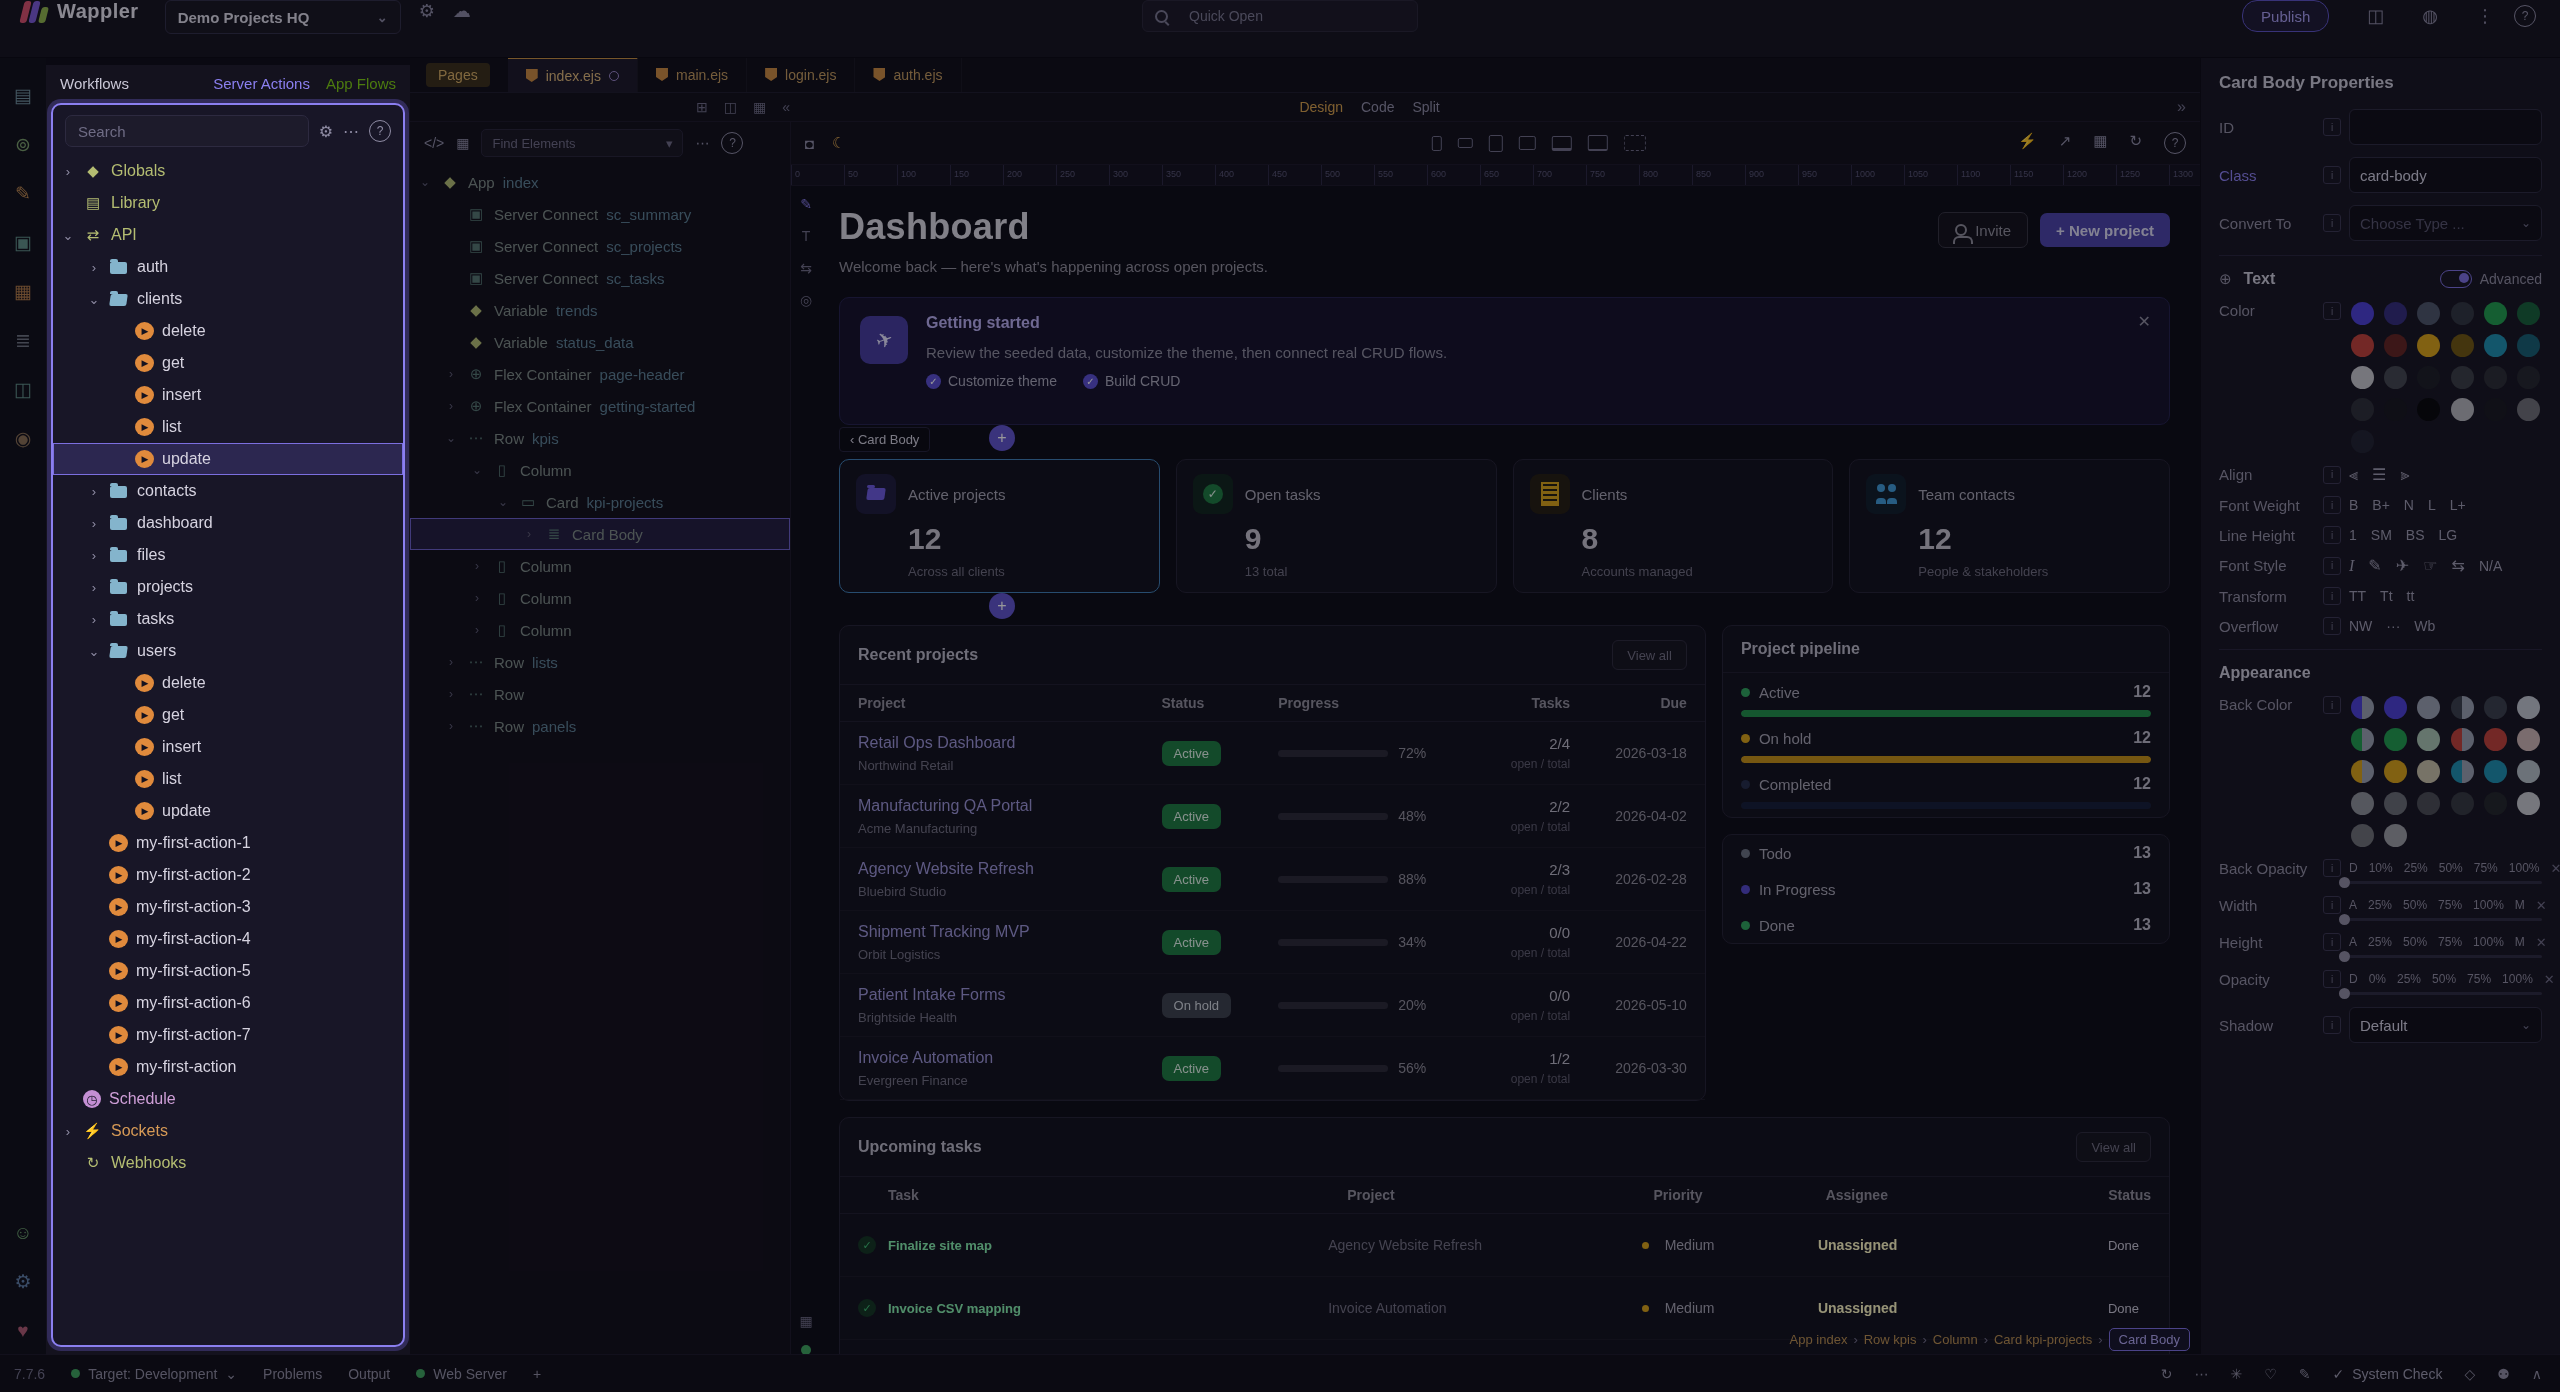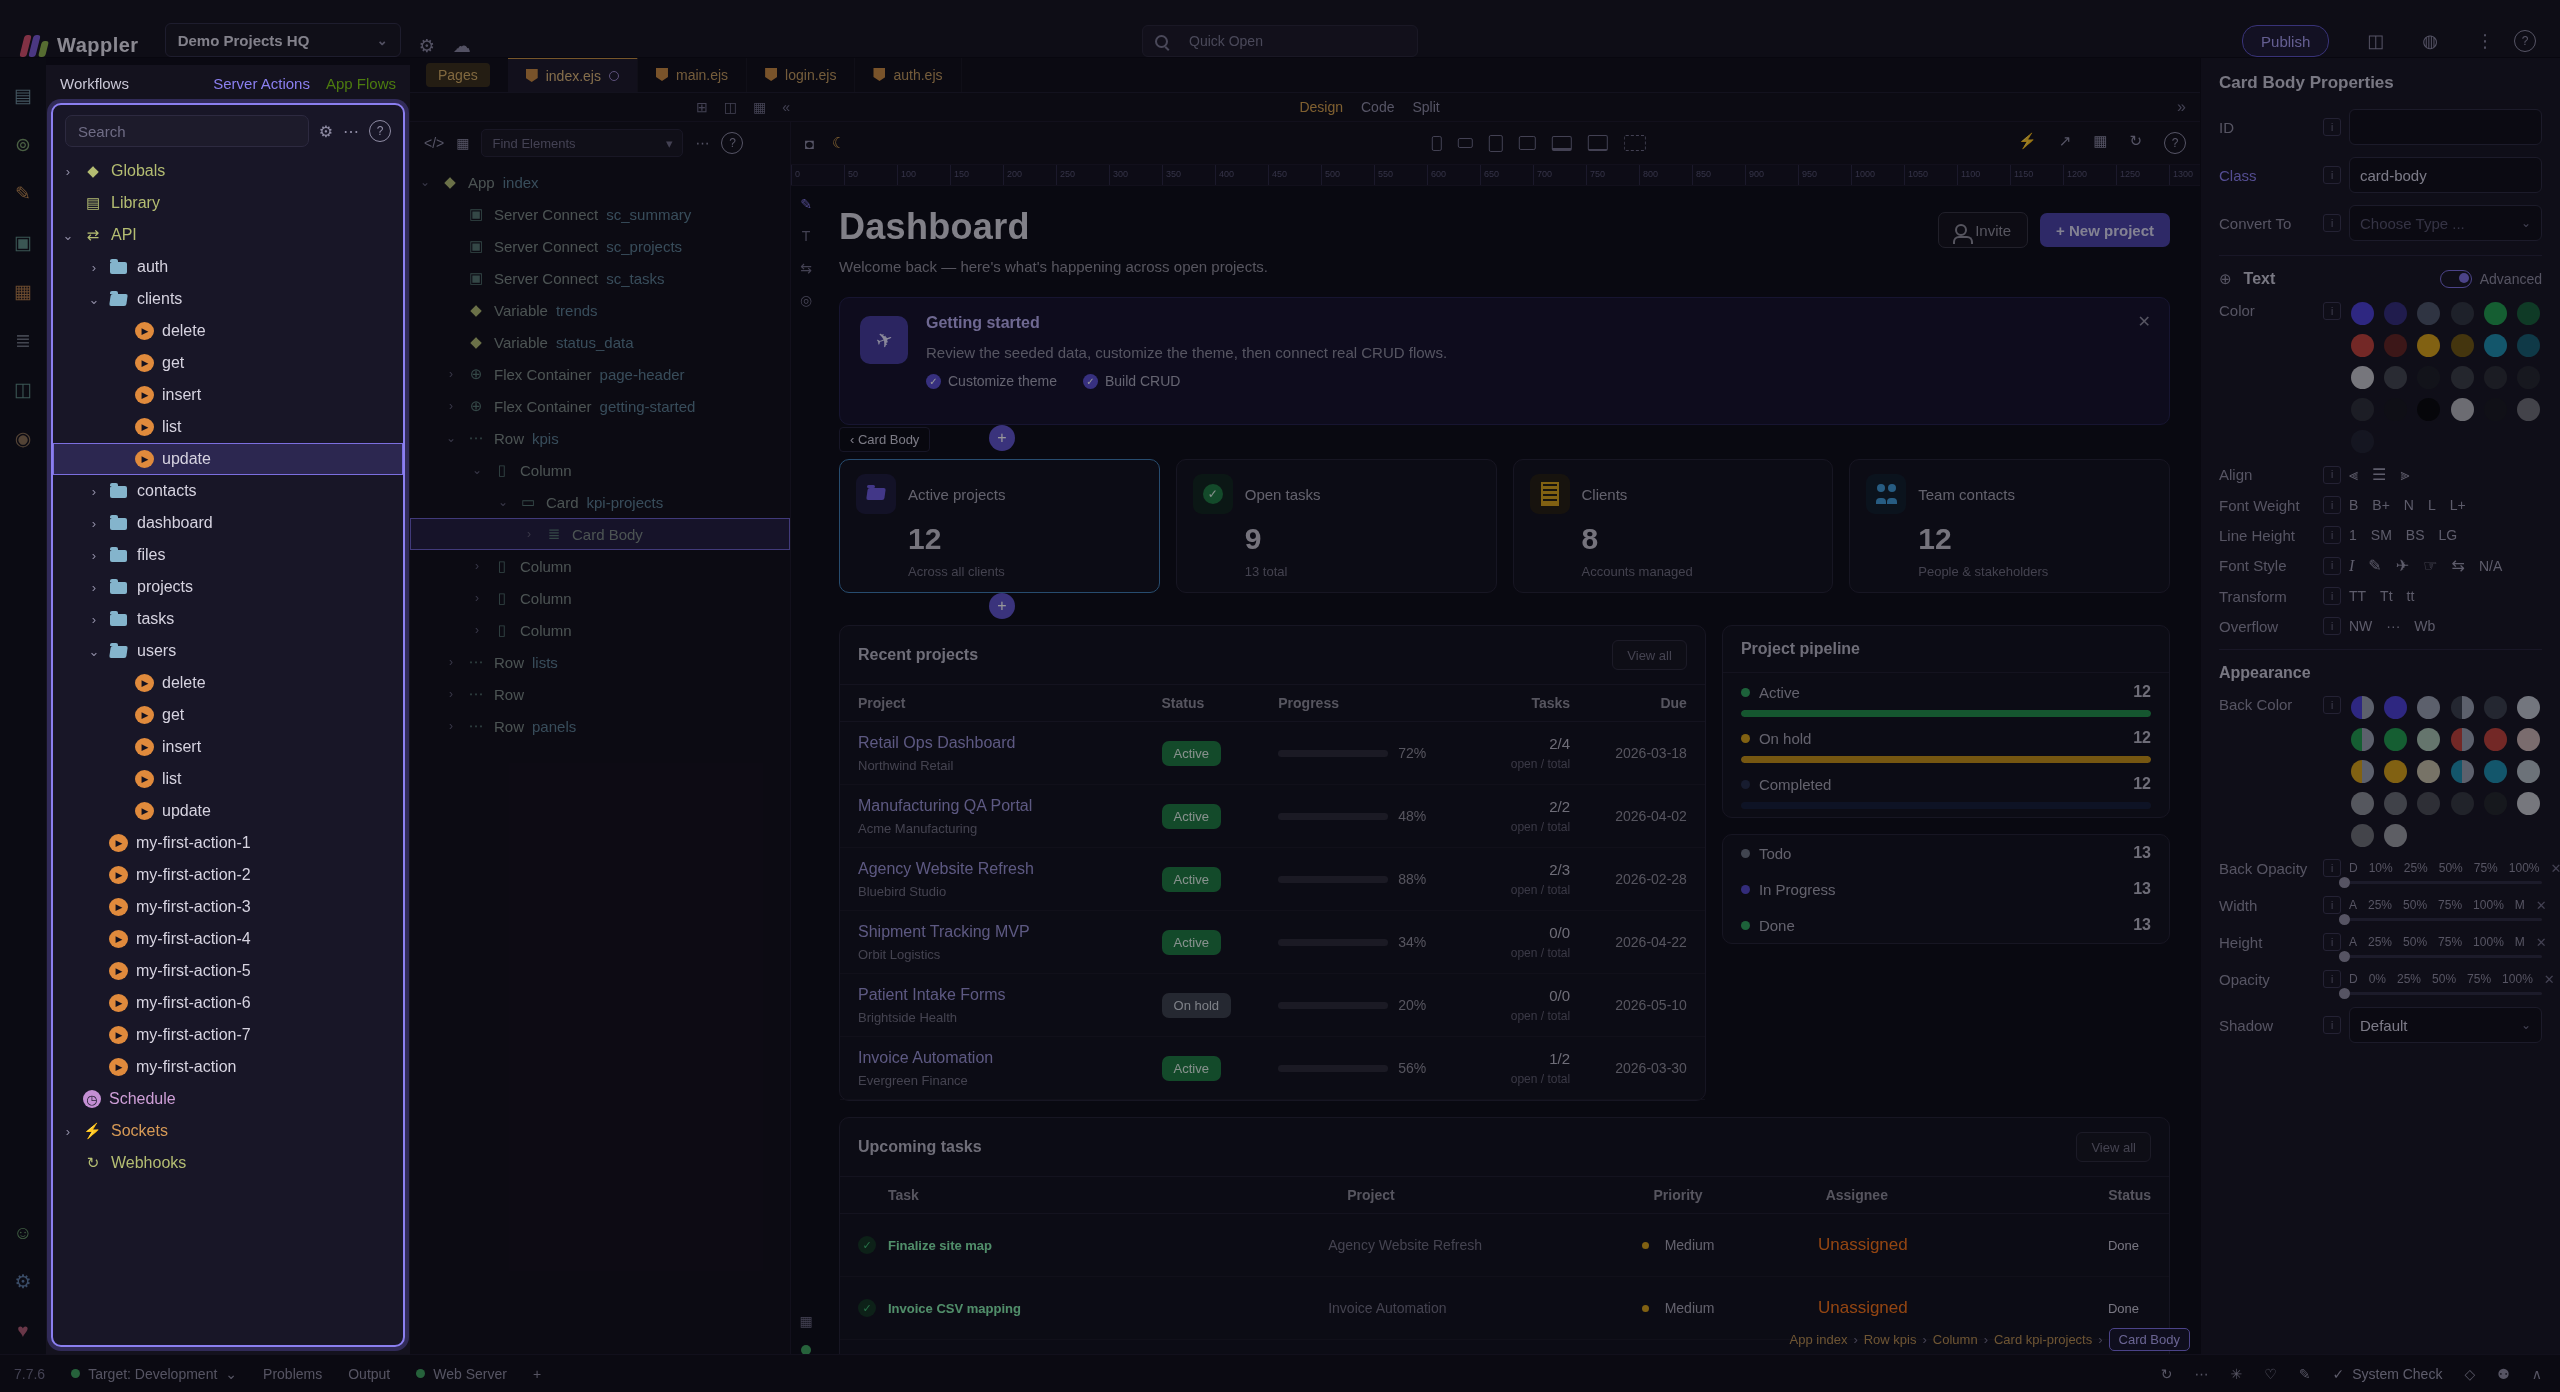--- a/index.html
+++ b/index.html
@@ -1,21 +1,21 @@
 <!DOCTYPE html>
 <html><head>
 <meta charset="utf-8">
 <style>
   html,body{margin:0;padding:0;background:#07060d;font-family:"Liberation Sans",sans-serif;
     -webkit-font-smoothing:antialiased;}
   #root{position:relative;width:2560px;height:1392px;overflow:hidden;background:#0d0c15;color:#c8c6d4;}
   #root::after{content:"";position:absolute;inset:0;background:rgba(8,6,14,.42);z-index:60;pointer-events:none;}
 
   
-  .topbar{position:absolute;left:0;top:0;width:2560px;height:57px;background:#14121d;display:flex;align-items:flex-end;z-index:10;border-bottom:1px solid #090811;}
+  .topbar{position:absolute;left:0;top:0;width:2560px;height:57px;background:#14121d;display:flex;align-items:flex-start;z-index:10;border-bottom:1px solid #090811;}
   .logo{display:flex;align-items:center;gap:10px;margin-left:22px;}
   .logomark{display:flex;gap:2px;}
   .logomark i{width:7px;height:22px;border-radius:3px;display:block;transform:skewX(-14deg);}
   .logomark i:nth-child(1){background:#d8506c;}
   .logomark i:nth-child(2){background:#7b5bd6;}
   .logomark i:nth-child(3){background:#8fb54a;height:16px;margin-top:6px;}
   .logotext{font-weight:bold;font-size:20px;color:#e8e6f0;letter-spacing:.5px;}
   .projsel{margin-left:26px;width:210px;height:32px;border:1px solid #302d45;border-radius:6px;display:flex;align-items:center;padding:0 12px;color:#dcdae6;font-size:15px;font-weight:bold;background:#17151f;}
   .projsel .car{margin-left:auto;color:#8a87a0;font-size:13px;}
   .tbico{margin-left:18px;color:#8a87a0;font-size:18px;cursor:default;}
@@ -189,21 +189,21 @@
   .pipefill[data-variant="completed"]{background:#141d36;}
   .bdrow{display:flex;align-items:center;padding:9px 18px;font-size:15px;color:#a6a4b2;}
   .bdval{margin-left:auto;font-weight:bold;color:#b9b7c4;font-size:16px;}
 
   .upcoming{margin-top:16px;}
   .u-task{flex:2.4;display:flex;align-items:center;gap:12px;} .u-proj{flex:1.6;} .u-pri{flex:.9;} .u-asg{flex:1.2;} .u-status{flex:.5;text-align:right;}
   .ucheck{width:18px;height:18px;border-radius:50%;background:#123420;color:#3ec072;font-size:11px;display:flex;align-items:center;justify-content:center;flex:none;}
   .utname{color:#86efac;font-size:13px;font-weight:bold;}
   .uproj{color:#716f80;font-size:14px;}
   .upri{display:flex;align-items:center;gap:7px;color:#a6a4b2;font-size:14px;}
-  .uasg{color:#f97316;font-size:17px;}
+  .uasg{color:#fef9c3;font-size:14px;font-weight:bold;}
 
   .bcrumb{position:absolute;right:10px;bottom:4px;display:flex;align-items:center;gap:6px;font-size:13px;color:#b98e4e;z-index:3;}
   .bc::after{content:"›";color:#6f6c85;margin-left:6px;}
   .bcchip{border:1px solid #7c6fe0;color:#b0a6f0;border-radius:5px;padding:3px 9px;background:#16142a;}
 
   
   .props{position:absolute;right:0;top:57px;width:360px;bottom:37px;background:#16141f;border-left:1px solid #0b0a12;padding:16px 18px;box-sizing:border-box;font-size:15px;overflow:hidden;}
   .ptitle{font-size:17px;font-weight:bold;color:#cac8d6;margin-bottom:16px;}
   .prow{display:flex;align-items:center;margin-bottom:12px;gap:8px;}
   .plabel{width:96px;flex:none;color:#8f8ca0;}

